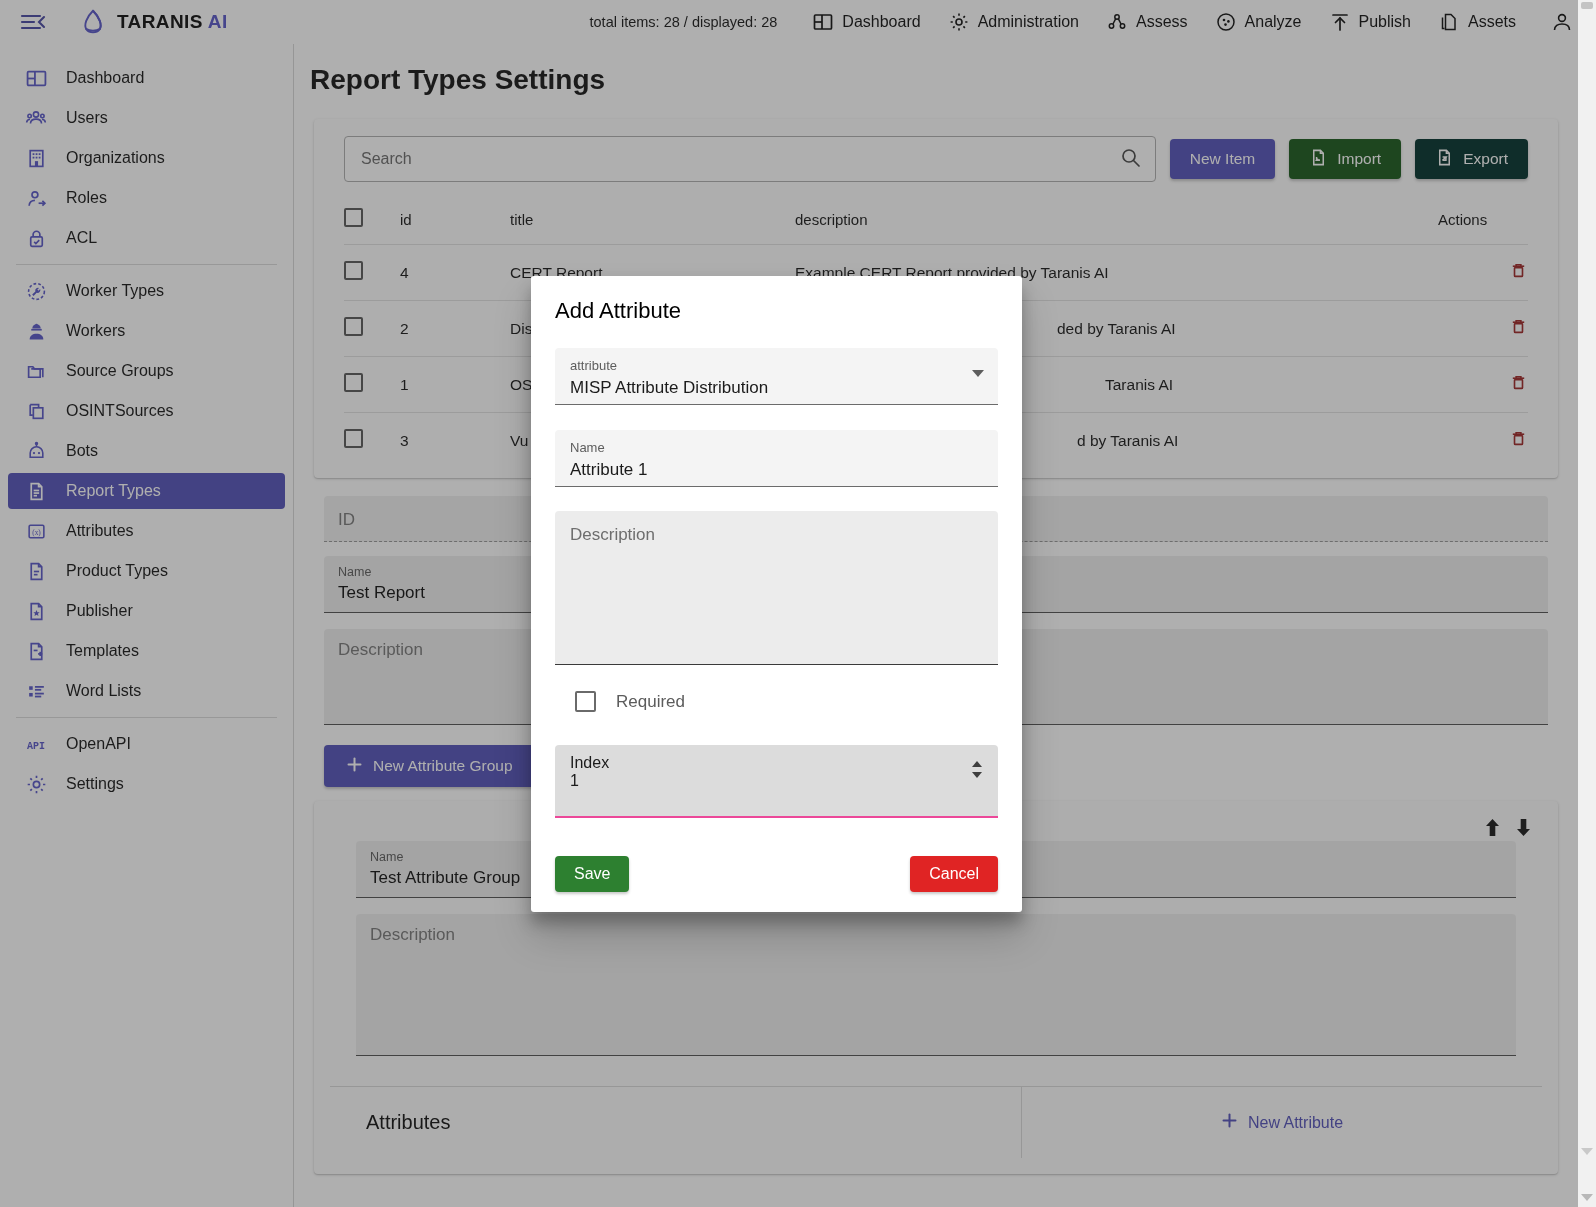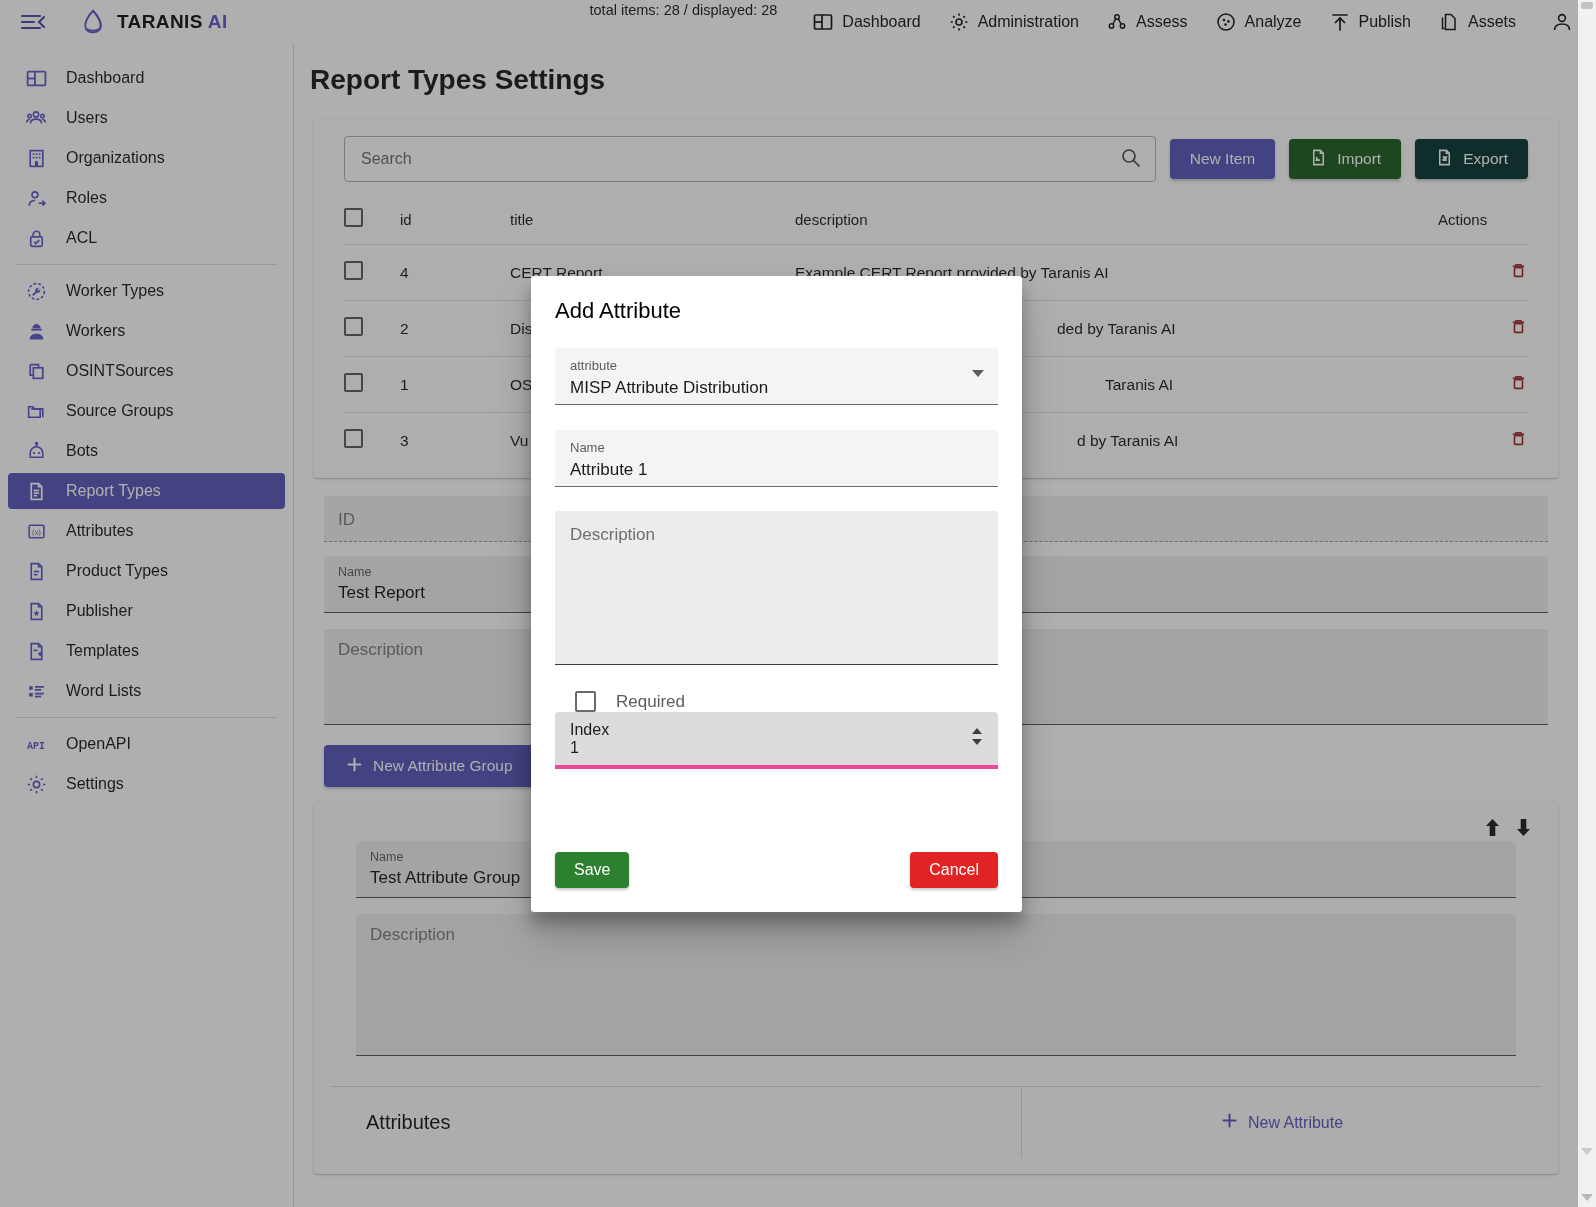--- a/index.html
+++ b/index.html
@@ -53,20 +53,21 @@
     font-size: 19px;
     font-weight: bold;
     letter-spacing: 0.4px;
     color: #121212;
   }
   .brand-text .ai { color: #5c5ac8; }
 
   .topnav {
     margin-left: auto;
     display: flex;
+    align-items: center;
     gap: 0px;
     padding-right: 14px;
   }
   .total-items {
     font-size: 14.5px;
     color: #1c1c1c;
     margin-right: 22px;
     white-space: nowrap;
   }
   .topnav-item {
@@ -435,23 +436,24 @@
   .m-check {
     width: 21px; height: 21px;
     border: 2px solid #6a6a6a;
     border-radius: 2px;
     box-sizing: border-box;
     cursor: pointer;
   }
   .m-check-label { font-size: 17px; color: #5c5c5c; }
 
   .m-index {
-    height: 57px;
+    margin-top: 33px;
+    height: 73px;
     background: #dcdcdc;
-    border-bottom: 4px solid #ec4899;
+    border-bottom: 2px solid #ec4899;
     border-radius: 4px 4px 0 0;
     padding: 9px 15px 8px 15px;
     box-sizing: border-box;
     position: relative;
   }
   .spinner {
     position: absolute;
     right: 16px; top: 16px;
     display: flex;
     flex-direction: column;
@@ -478,21 +480,20 @@
   .mbtn {
     height: 36px;
     border: 0;
     border-radius: 4px;
     color: #fff;
     font-size: 16px;
     font-family: "Liberation Sans", sans-serif;
     padding: 0 19px;
     cursor: pointer;
     box-shadow: 0 2px 3px rgba(0,0,0,0.22);
-    margin-top: 45px;
   }
   .mbtn-save   { background: #2d8030; }
   .mbtn-cancel { background: #e02424; }
 </style>
 </head>
 <body>
 
 <div id="app-root">
 
   <div id="topbar">
@@ -681,36 +682,36 @@
           <circle cx="10" cy="3.6" r="1.1" fill="currentColor" stroke="none"></circle>
           <path d="M3.5 17.5c0-3.5 2.9-5.3 6.5-5.3s6.5 1.8 6.5 5.3" fill="currentColor" stroke="none"></path>
         </svg>
       </span>
       <span>Workers</span>
     </div>
 
     <div class="side-item">
       <span class="ic">
         <svg width="21" height="21" viewBox="0 0 20 20" fill="none" stroke="currentColor" stroke-width="1.6">
+          <path d="M2.5 5.5h4l1.5 2h5.5v8h-11z"></path>
+            <path d="M5 7.5h11v8"></path>
+        </svg>
+      </span>
+      <span>Source Groups</span>
+    </div>
+
+    <div class="side-item">
+      <span class="ic">
+        <svg width="21" height="21" viewBox="0 0 20 20" fill="none" stroke="currentColor" stroke-width="1.6">
           <path d="M4 3.5h8v2.5"></path>
             <path d="M4 3.5v10h2.5"></path>
           <rect x="7" y="6.5" width="9" height="10"></rect>
         </svg>
       </span>
       <span>OSINTSources</span>
-    </div>
-
-    <div class="side-item">
-      <span class="ic">
-        <svg width="21" height="21" viewBox="0 0 20 20" fill="none" stroke="currentColor" stroke-width="1.6">
-          <path d="M2.5 5.5h4l1.5 2h5.5v8h-11z"></path>
-            <path d="M5 7.5h11v8"></path>
-        </svg>
-      </span>
-      <span>Source Groups</span>
     </div>
 
     <div class="side-item">
       <span class="ic">
         <svg width="21" height="21" viewBox="0 0 20 20" fill="none" stroke="currentColor" stroke-width="1.5">
           <path d="M4 11.5a6 6 0 0 1 12 0v4H4z"></path>
           <line x1="10" y1="3" x2="10" y2="5.6"></line>
             <circle cx="10" cy="2.4" r="0.9" fill="currentColor"></circle>
           <circle cx="7.6" cy="11.5" r="1.1" fill="currentColor" stroke="none"></circle>
           <circle cx="12.4" cy="11.5" r="1.1" fill="currentColor" stroke="none"></circle>

